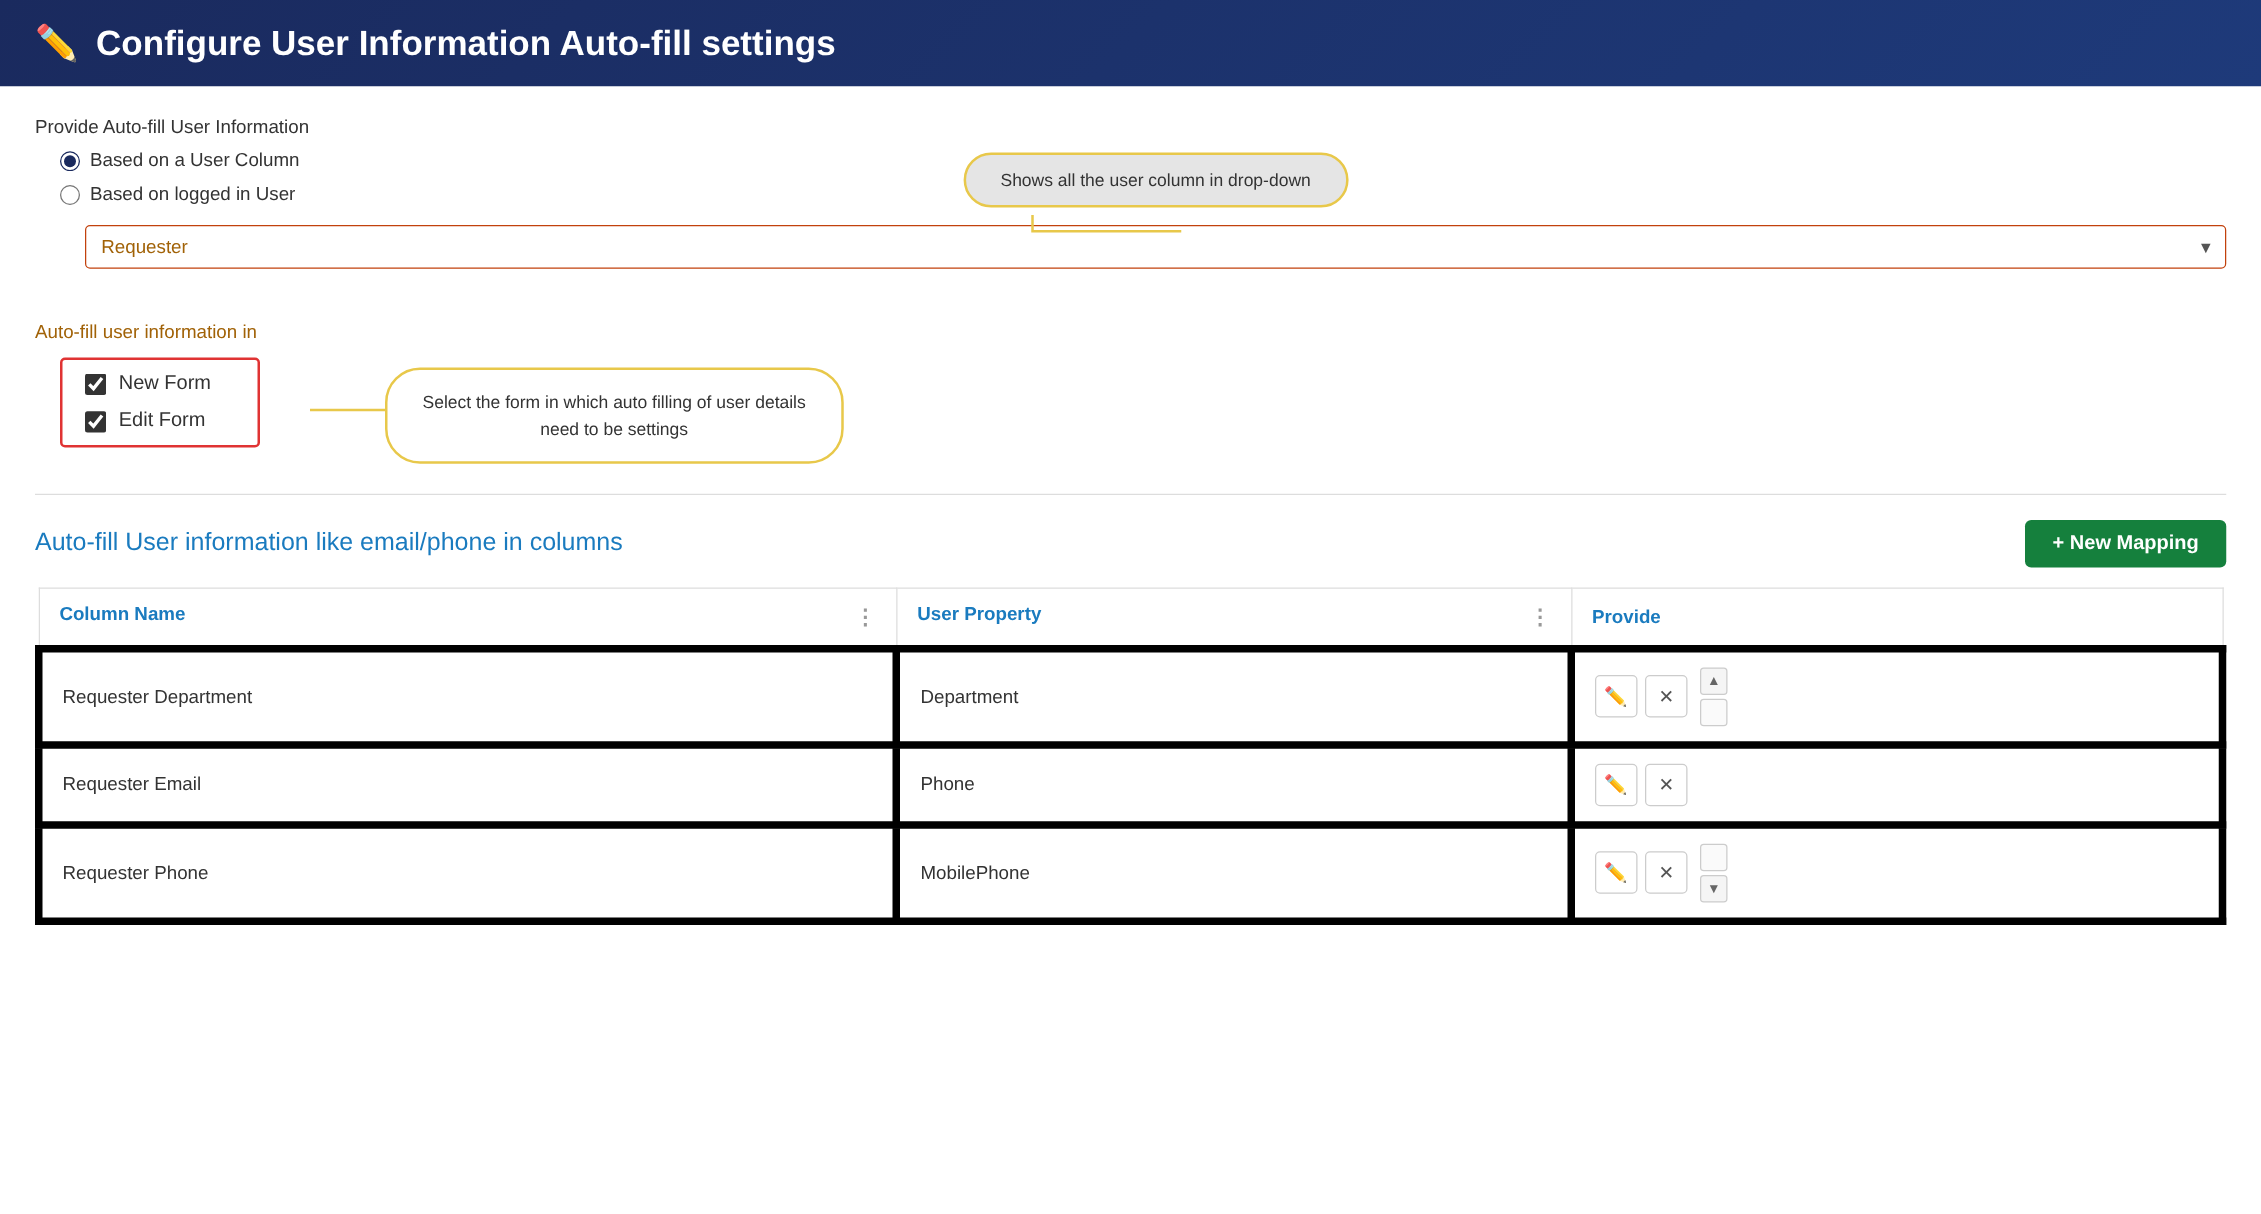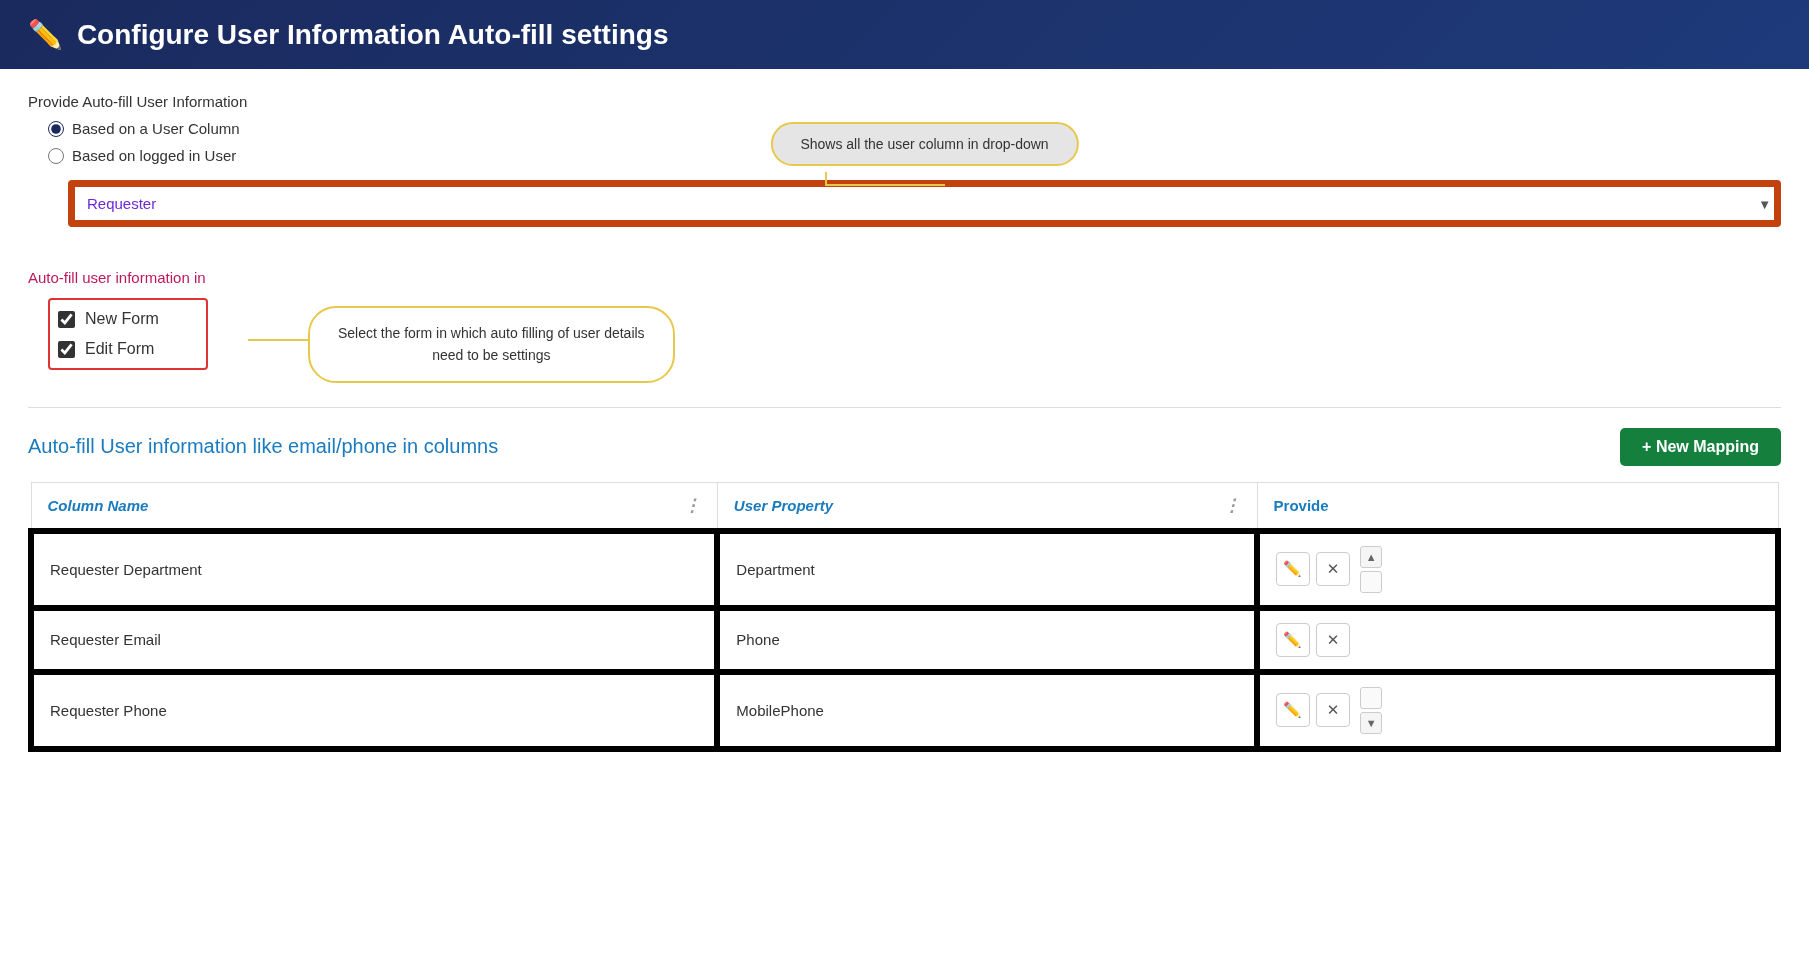--- a/index.html
+++ b/index.html
@@ -48,63 +48,63 @@
       color: #333;
     }
     .radio-item input[type="radio"] {
       width: 16px;
       height: 16px;
       accent-color: #1a2a5e;
     }
     .dropdown-select {
       width: 100%;
       padding: 8px 32px 8px 12px;
-      border: 7px solid #c2410c;
+      border: 1px solid #c2410c;
       border-radius: 4px;
       font-size: 15px;
       background: #fff;
       appearance: none;
       -webkit-appearance: none;
-      color: #6d28d9;
+      color: #a16207;
       cursor: pointer;
     }
     .dropdown-wrapper {
       position: relative;
       flex: 1;
     }
     .dropdown-chevron {
       position: absolute;
       right: 10px;
       top: 50%;
       transform: translateY(-50%);
       pointer-events: none;
       color: #555;
       font-size: 13px;
     }
 
     
     .autofill-section-label {
       font-size: 15px;
-      color: #be185d;
+      color: #a16207;
       margin-bottom: 12px;
       margin-top: 42px;
     }
 
     
     .checkbox-tooltip-row {
       display: flex;
       align-items: flex-start;
       gap: 40px;
       margin-bottom: 20px;
       position: relative;
     }
     .checkbox-group-bordered {
       border: 2px solid #e03333;
       border-radius: 4px;
-      padding: 10px 8px;
+      padding: 10px 18px;
       display: flex;
       flex-direction: column;
       gap: 12px;
       min-width: 160px;
     }
     .checkbox-item {
       display: flex;
       align-items: center;
       gap: 10px;
       font-size: 16px;
@@ -182,23 +182,21 @@
     }
     .mapping-table td {
       padding: 12px 16px;
       border: 6px solid #000000;
       font-size: 15px;
       color: #333;
       vertical-align: middle;
     }
     .th-inner {
       display: flex;
-      align-items: center;
       justify-content: space-between;
-      font-style: italic;
     }
     .dots-icon {
       color: #999;
       font-size: 17px;
       cursor: pointer;
     }
     .actions-cell {
       display: flex;
       align-items: center;
       gap: 6px;

